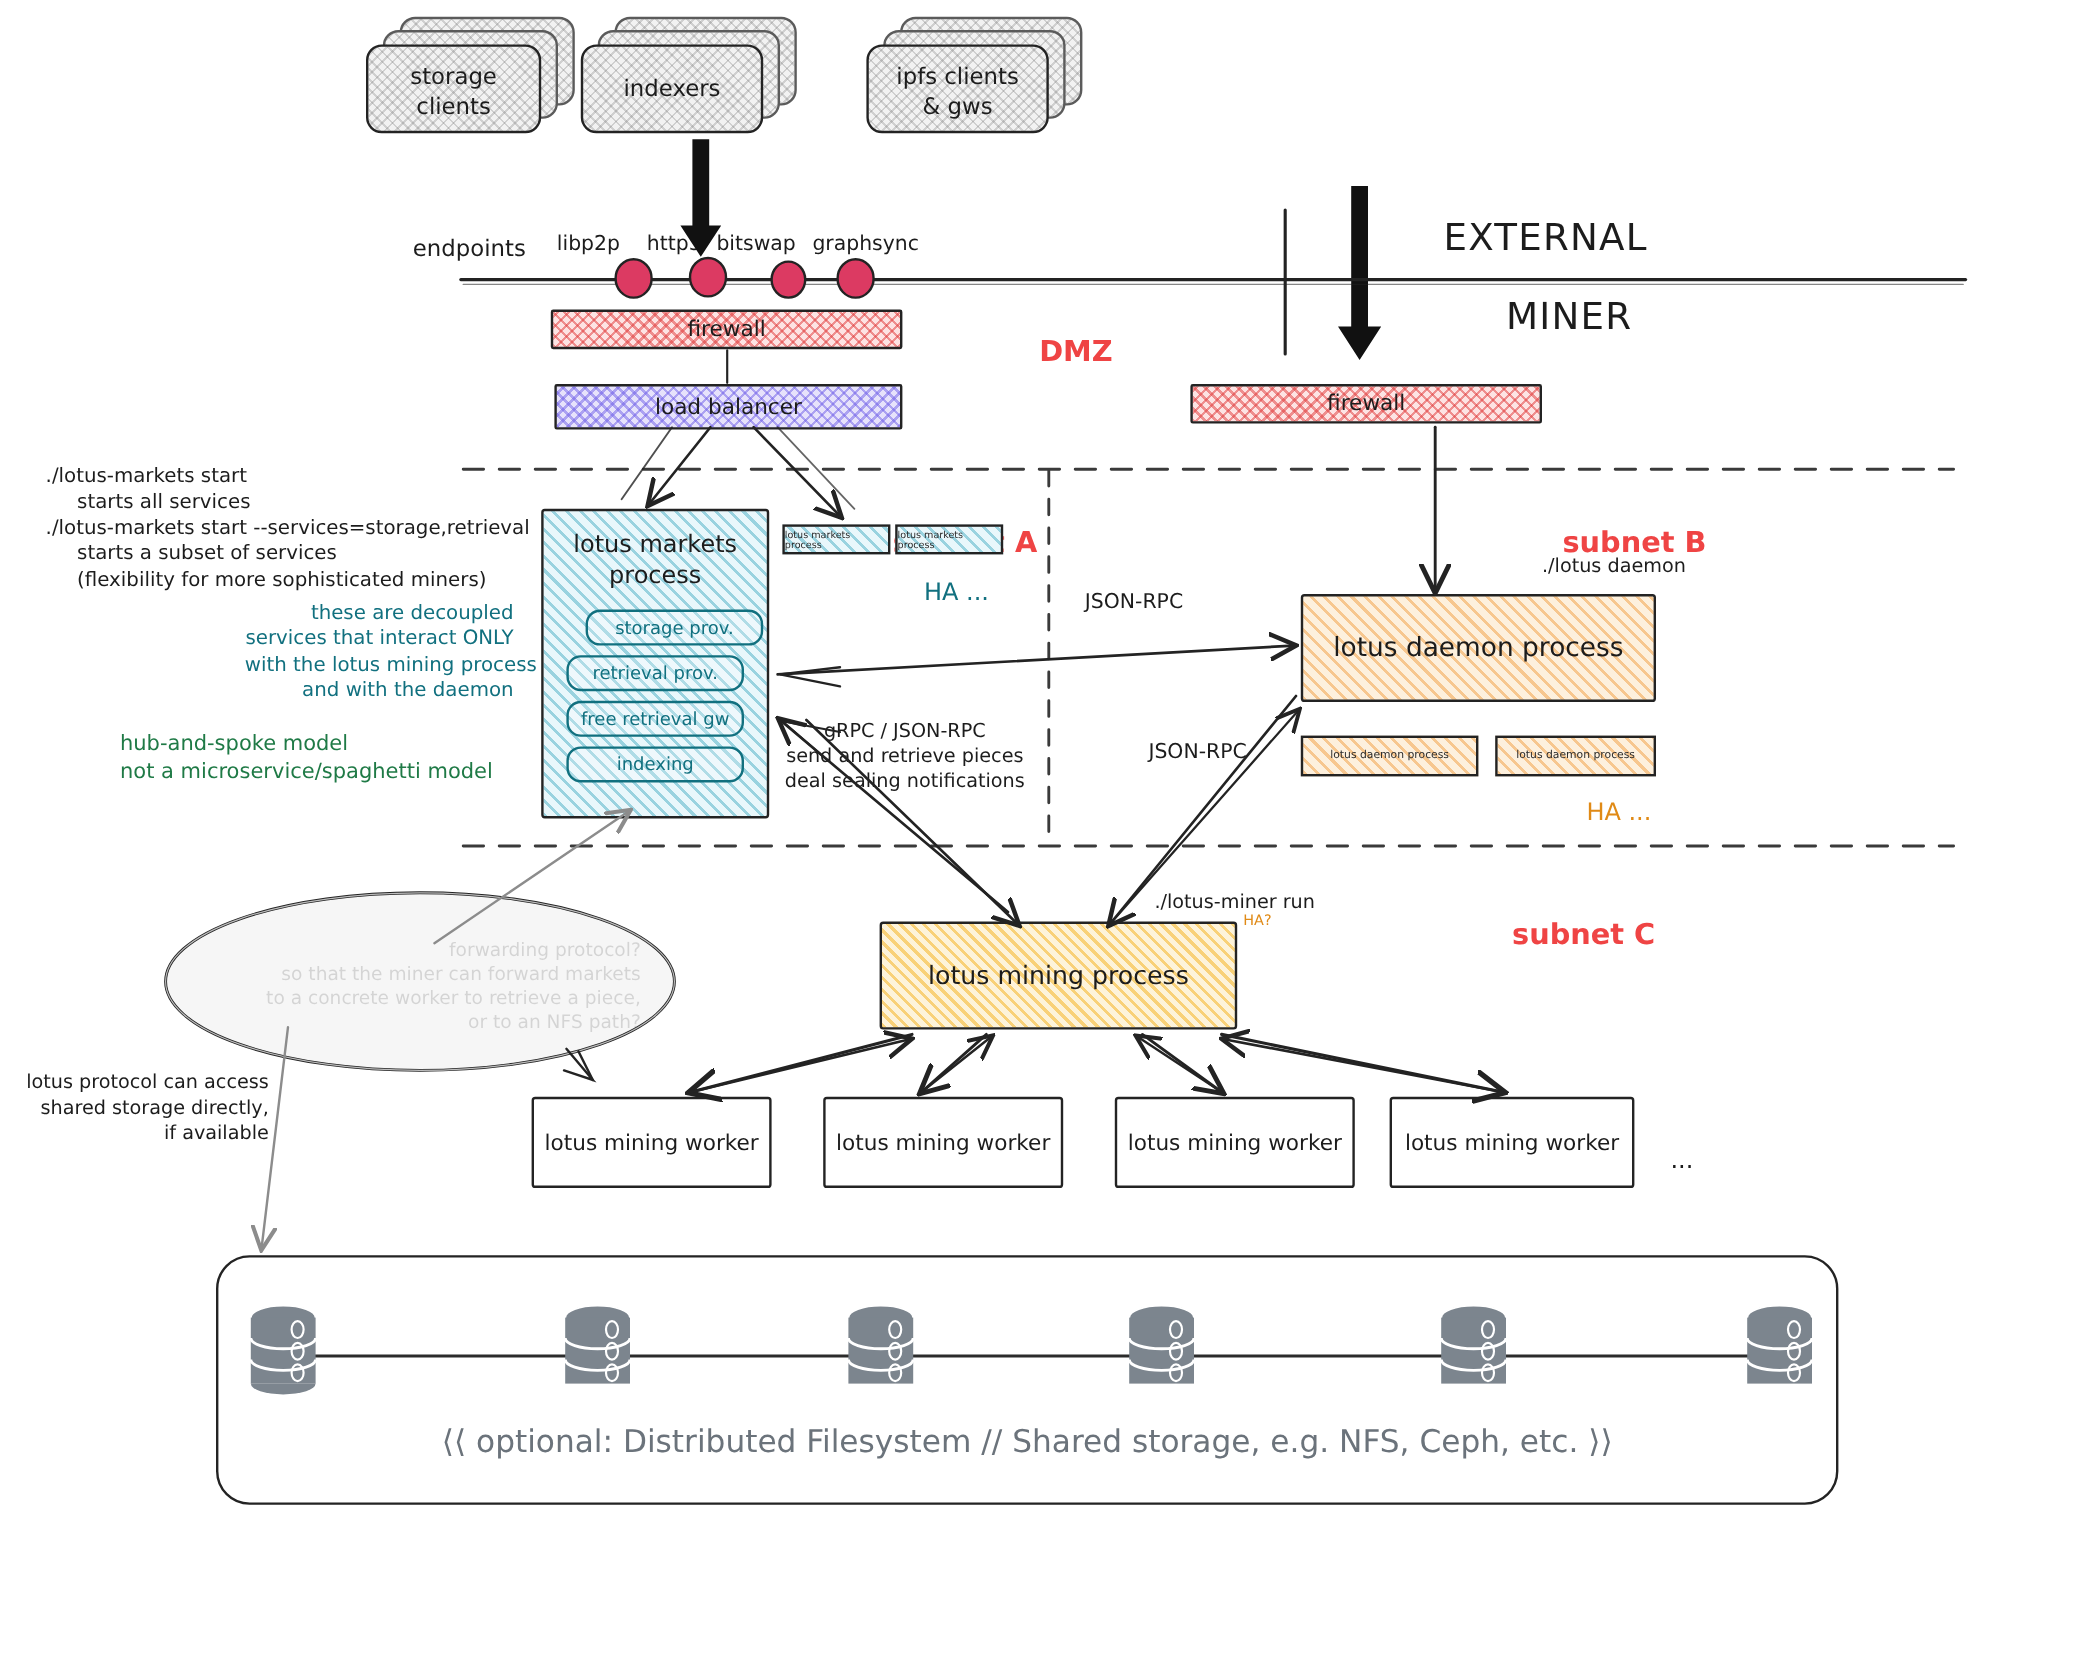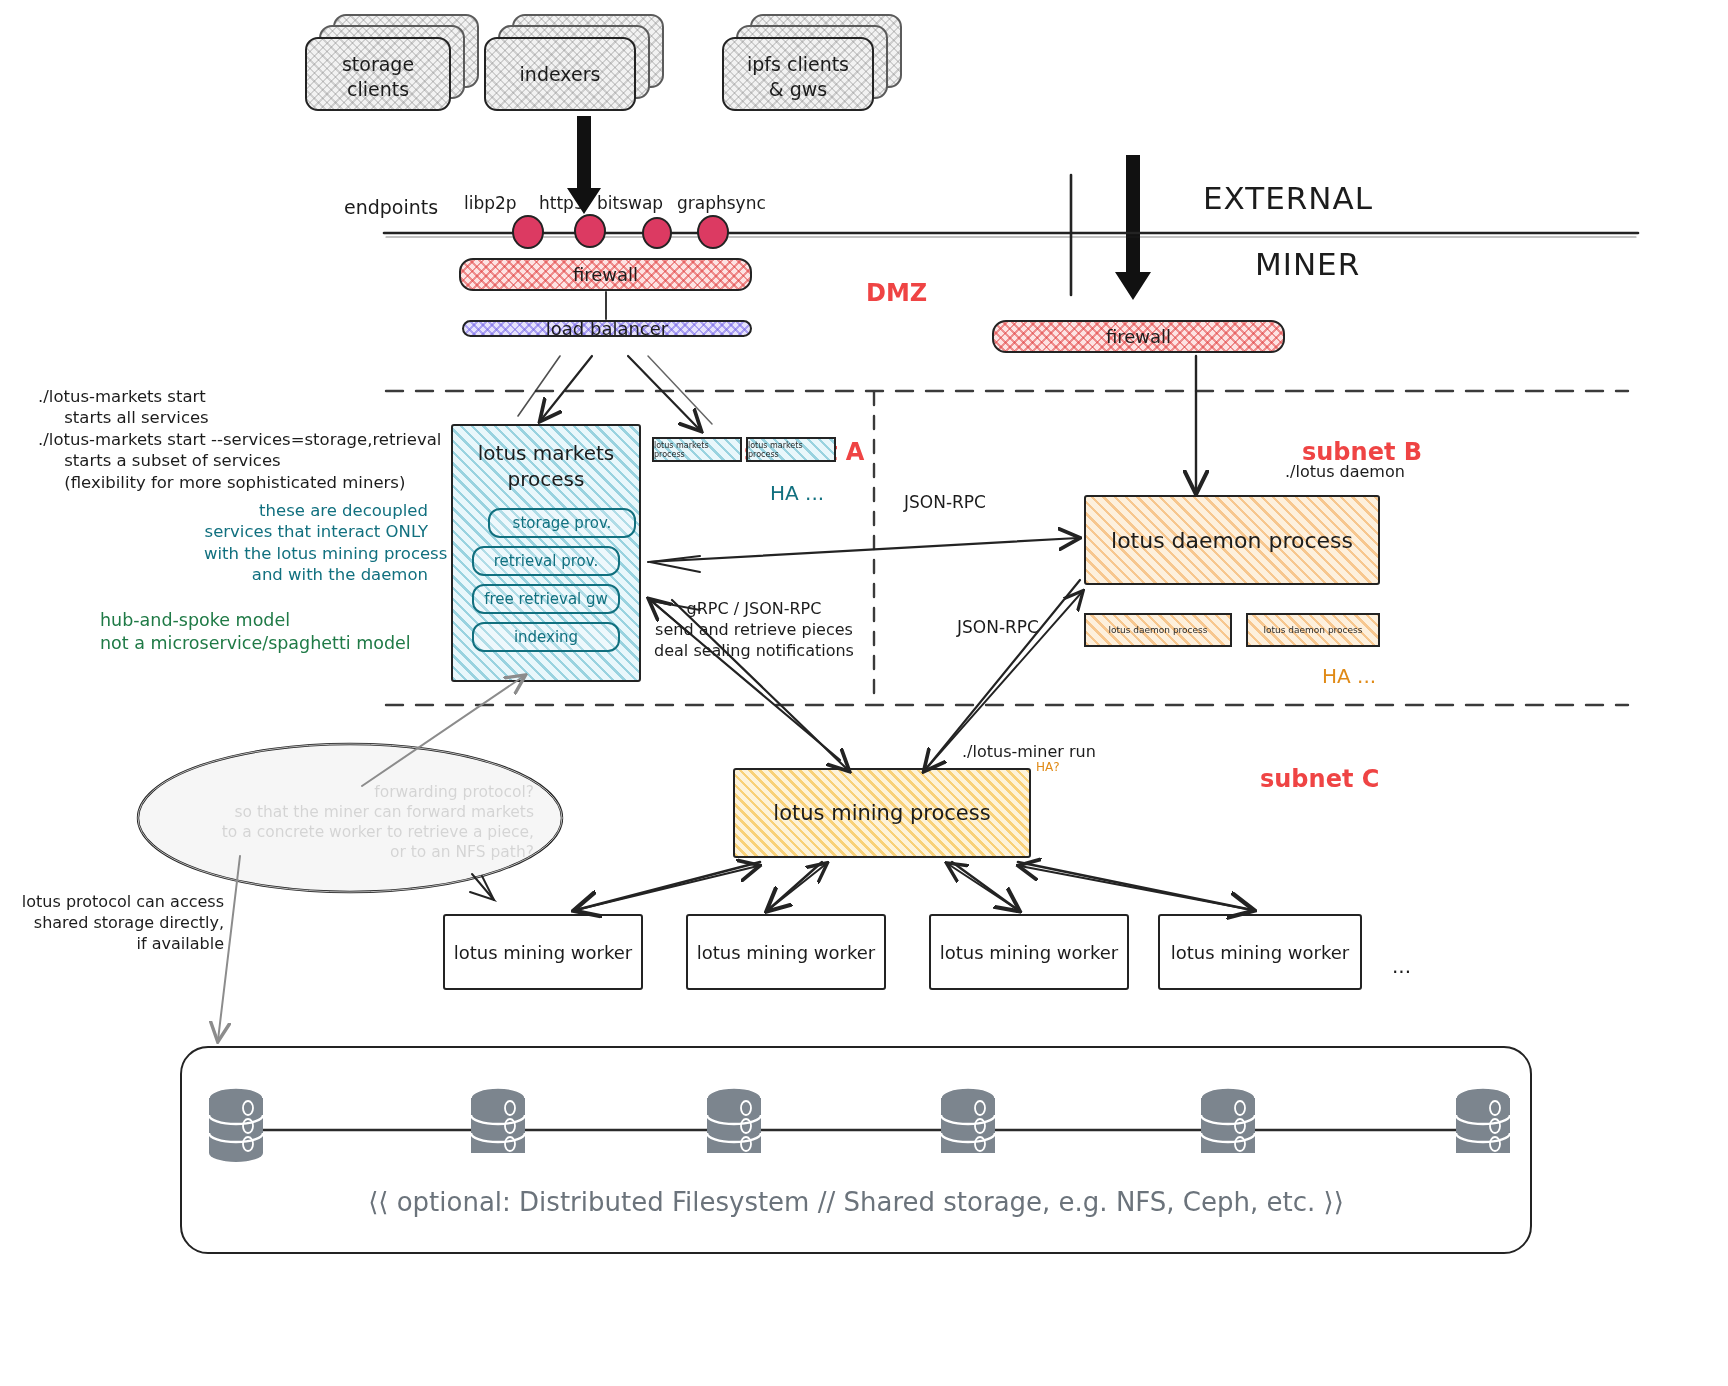--- a/index.html
+++ b/index.html
@@ -6,21 +6,21 @@
   body{width:1728px;height:1386px;position:relative;overflow:hidden;
        font-family:"DejaVu Sans","Liberation Sans",sans-serif;color:#1c1c1c;}
   #stage{position:absolute;inset:0;}
   svg.layer{position:absolute;left:0;top:0;width:1728px;height:1386px;overflow:visible;pointer-events:none;}
   .txt{position:absolute;white-space:pre;line-height:1.30;}
 
   
   .box{position:absolute;box-sizing:border-box;border:2.4px solid #232323;
        border-radius:3px;display:flex;align-items:center;justify-content:center;
        text-align:center;}
-  .box.round{border-radius:14px;}
+  .box.round{border-radius:2px;}
 
   .hatch-grey{background:
      repeating-linear-gradient(45deg,rgba(110,110,110,.26) 0 1.6px,rgba(0,0,0,0) 1.6px 6px),
      repeating-linear-gradient(-45deg,rgba(110,110,110,.26) 0 1.6px,rgba(0,0,0,0) 1.6px 6px),
      #f2f2f2;}
   .hatch-red{background:
      repeating-linear-gradient(45deg,rgba(224,58,58,.50) 0 2px,rgba(0,0,0,0) 2px 6.5px),
      repeating-linear-gradient(-45deg,rgba(224,58,58,.50) 0 2px,rgba(0,0,0,0) 2px 6.5px),
      #fde3e3;}
   .hatch-purple{background:
@@ -89,21 +89,21 @@
   <div class="txt" style="left:1203px;top:178px;font-size:31px;letter-spacing:1px;">EXTERNAL</div>
   <div class="txt" style="left:1255px;top:244px;font-size:31px;letter-spacing:1px;">MINER</div>
   <div class="txt lbl-red" style="left:866px;top:249px;font-size:24px;">DMZ</div>
   <div class="txt lbl-red" style="left:744px;top:408px;font-size:24px;">subnet A</div>
   <div class="txt lbl-red" style="left:1302px;top:408px;font-size:24px;">subnet B</div>
   <div class="txt lbl-red" style="left:1260px;top:735px;font-size:24px;">subnet C</div>
 
   <div class="box round hatch-red" style="left:459px;top:258px;width:293px;height:33px;font-size:18px;">
     <span>firewall</span>
   </div>
-  <div class="box round hatch-purple" style="left:462px;top:320px;width:290px;height:17px;font-size:18px;">
+  <div class="box round hatch-purple" style="left:462px;top:320px;width:290px;height:38px;font-size:18px;">
     <span>load balancer</span>
   </div>
   <div class="box round hatch-red" style="left:992px;top:320px;width:293px;height:33px;font-size:18px;">
     <span>firewall</span>
   </div>
 
   <div class="txt" style="left:38px;top:386px;font-size:16.5px;">./lotus-markets start
      starts all services
 ./lotus-markets start --services=storage,retrieval
      starts a subset of services

